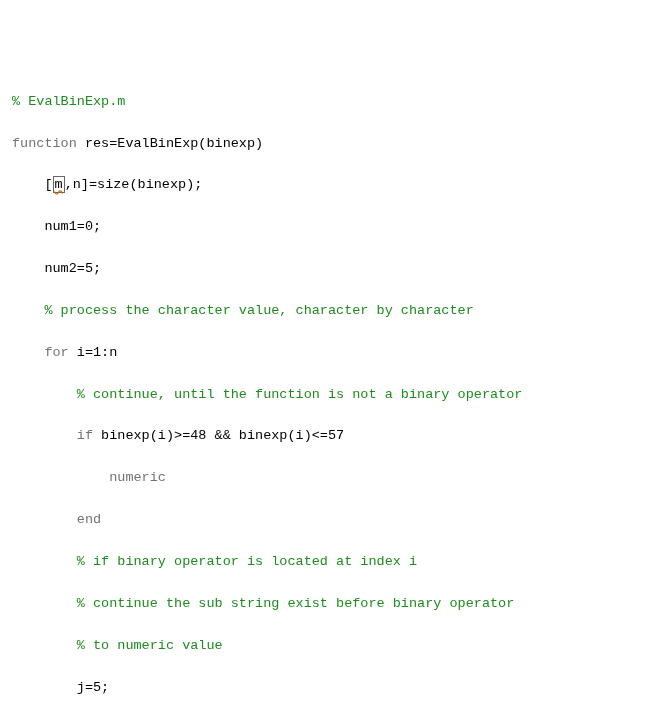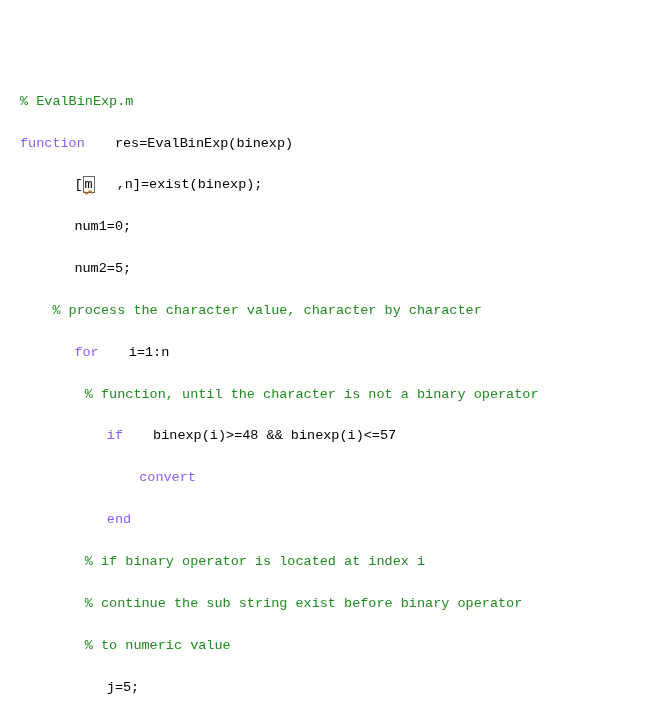--- a/index.html
+++ b/index.html
@@ -7,49 +7,49 @@
     padding: 8px 12px;
     background: #ffffff;
     font-family: "Courier New", Courier, monospace;
     font-size: 13.5px;
     line-height: 1.55;
     color: #000000;
     white-space: pre;
     width: 647px;
     box-sizing: border-box;
   }
-  .kw { color: #8b5cf6; text-align: right; }
+  .kw { color: #737373; text-align: right; }
   .cm { color: #1e8c1e; }
-  .tx { color: #000000; padding-left: 22px; }
+  .tx { color: #000000; }
   .squiggle {
     text-decoration-line: underline;
     text-decoration-style: wavy;
     text-decoration-color: #cc6600;
   }
   .boxed {
     border: 1px solid #666666;
     padding: 0 1px;
   }
-  .line { display: block; margin-left: 8px; }
+  .line { display: block; }
 </style>
 </head>
 <body>
 
 
 
 <span class="line"><span class="cm">% EvalBinExp.m</span></span>
 <span class="line"><span class="kw">function</span><span class="tx"> res=EvalBinExp(binexp)</span></span>
-<span class="line"><span class="tx">    [</span><span class="tx squiggle boxed">m</span><span class="tx">,n]=exist(binexp);</span></span>
+<span class="line"><span class="tx">    [</span><span class="tx squiggle boxed">m</span><span class="tx">,n]=size(binexp);</span></span>
 <span class="line"><span class="tx">    num1=0;</span></span>
 <span class="line"><span class="tx">    num2=5;</span></span>
 <span class="line"><span class="cm">    % process the character value, character by character</span></span>
 <span class="line"><span class="tx">    </span><span class="kw">for</span><span class="tx"> i=1:n</span></span>
-<span class="line"><span class="cm">        % function, until the character is not a binary operator</span></span>
+<span class="line"><span class="cm">        % continue, until the function is not a binary operator</span></span>
 <span class="line"><span class="tx">        </span><span class="kw">if</span><span class="tx"> binexp(i)&gt;=48 &amp;&amp; binexp(i)&lt;=57</span></span>
-<span class="line"><span class="tx">            </span><span class="kw">convert</span></span>
+<span class="line"><span class="tx">            </span><span class="kw">numeric</span></span>
 <span class="line"><span class="tx">        </span><span class="kw">end</span></span>
 <span class="line"><span class="cm">        % if binary operator is located at index i</span></span>
 <span class="line"><span class="cm">        % continue the sub string exist before binary operator</span></span>
 <span class="line"><span class="cm">        % to numeric value</span></span>
 <span class="line"><span class="tx">        j=5;</span></span>
 
 
 
 
 

